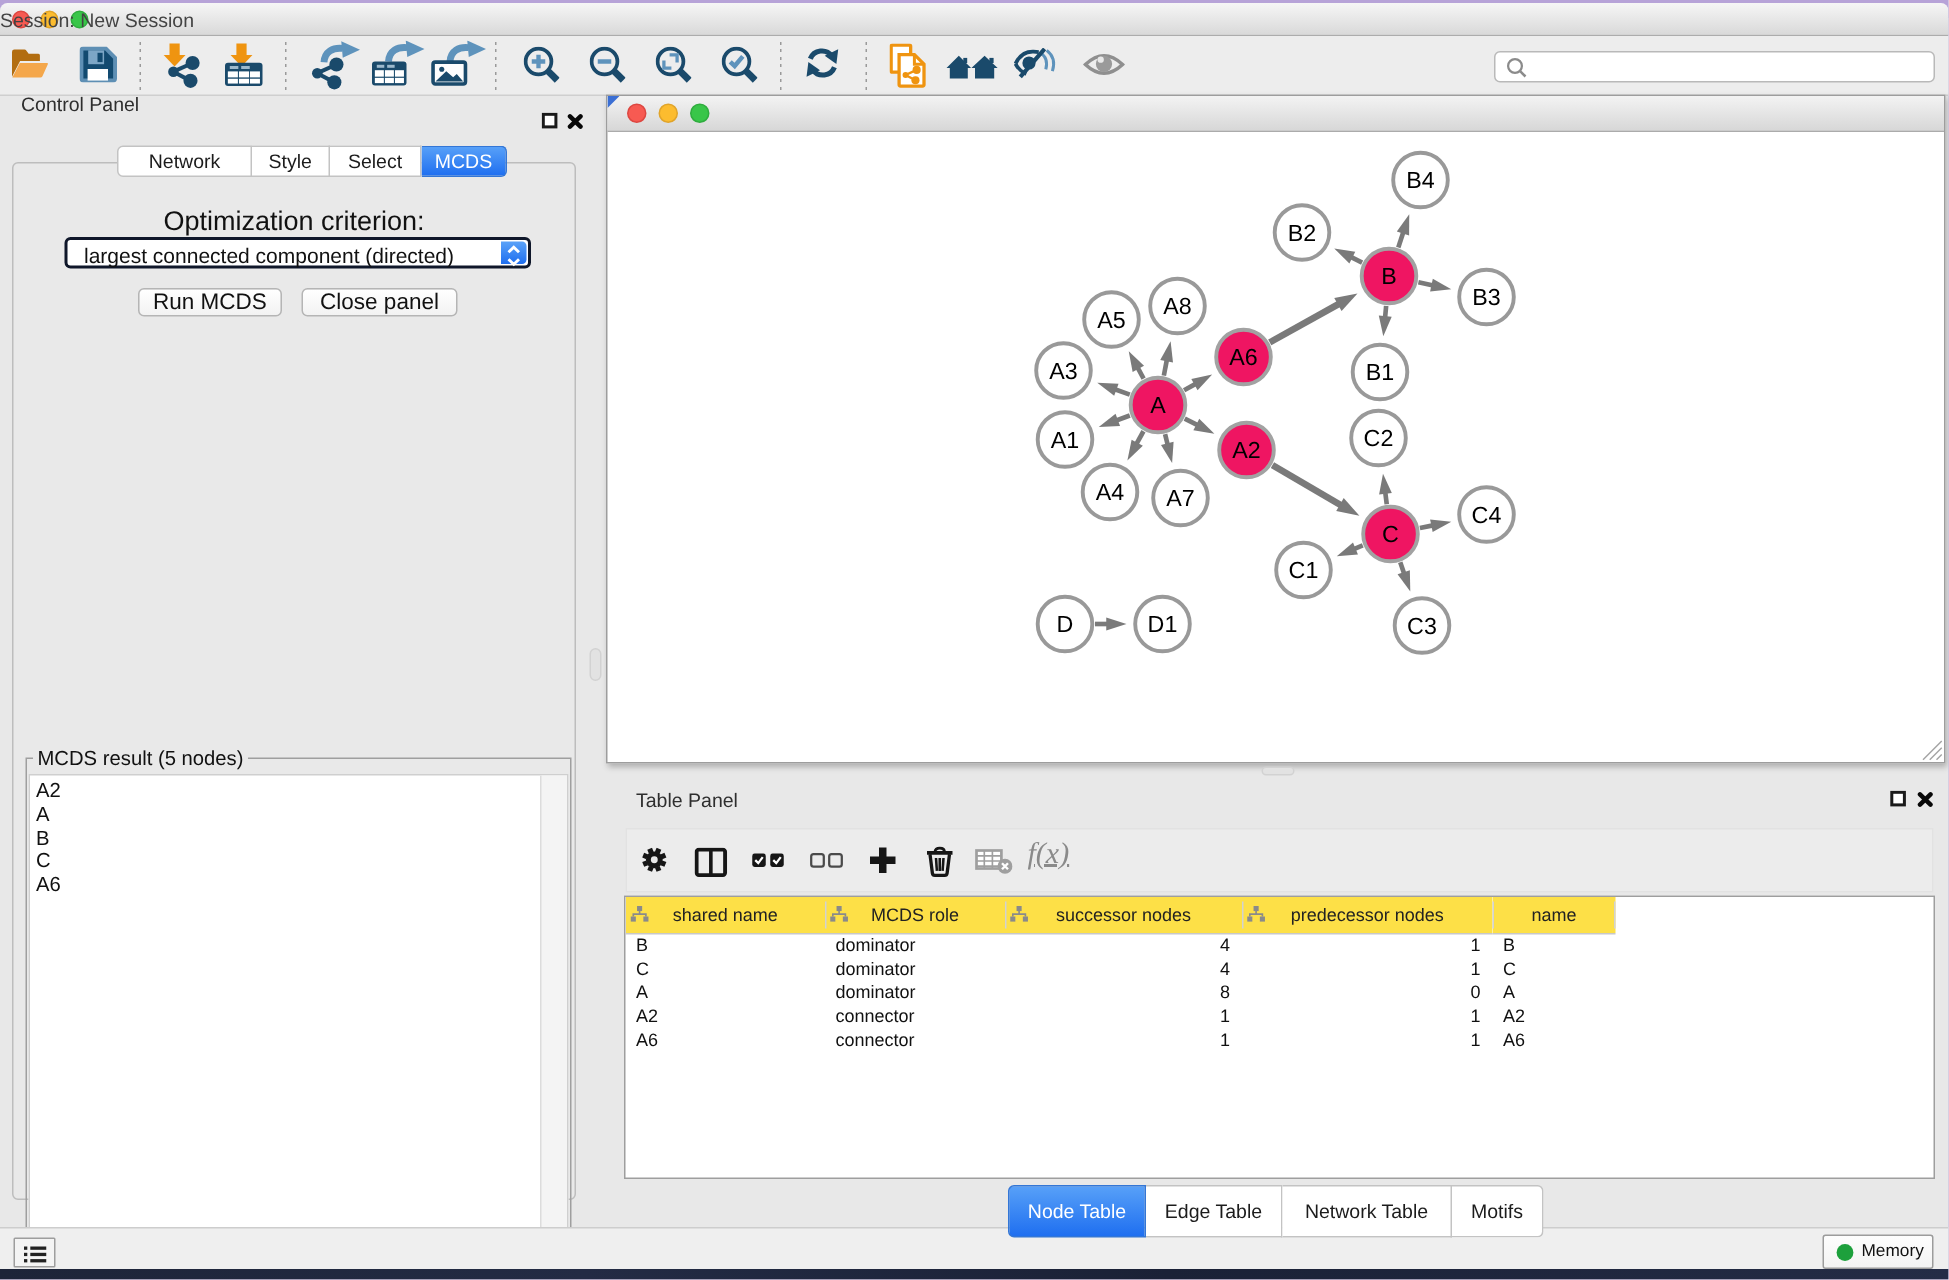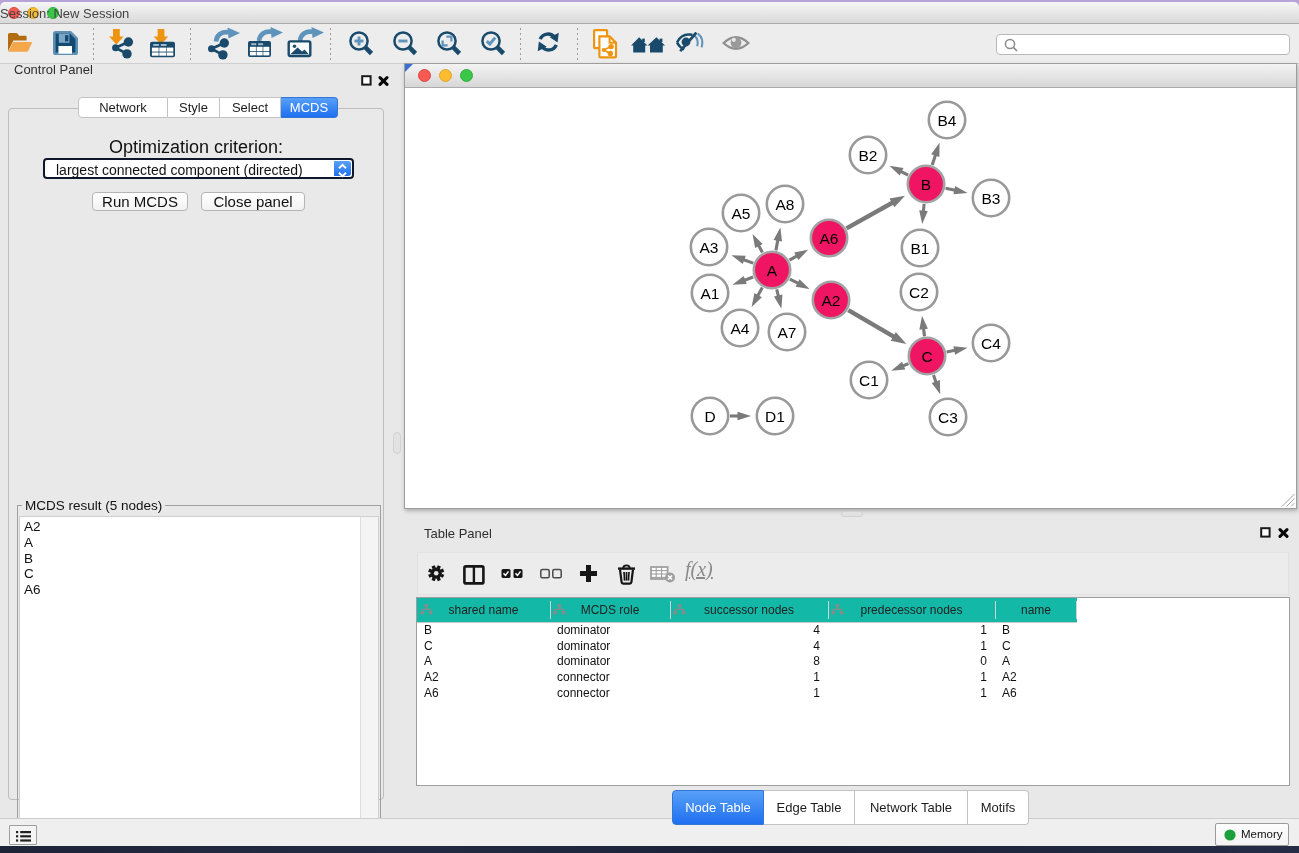--- a/index.html
+++ b/index.html
@@ -47,21 +47,21 @@
   border:1px solid #9d9d9d; background:#fff; box-shadow:1px 2px 4px rgba(0,0,0,.25); }
 #nettitle { position:absolute; left:0; top:0; width:100%; height:24px;
   background:linear-gradient(#f3f3f3,#d7d7d7); border-bottom:1px solid #ababab; }
 #nettitle .title { position:absolute; width:100%; text-align:center; top:5px; font-size:13px; color:#303030; }
 .tl2 { position:absolute; border-radius:50%; width:13px; height:13px; top:5px; }
 
 #tp-title { position:absolute; left:424px; top:524px; font-size:13px; color:#2e2e2e; }
 #tbl-toolbar { position:absolute; left:417px; top:550px; width:872px; height:43px; background:#ececec; border:1px solid #e2e2e2; }
 #tablebox { position:absolute; left:416px; top:595px; width:874px; height:189px; background:#fff; border:1px solid #9e9e9e; }
 table#grid { border-collapse:collapse; font-size:12px; width:660px; table-layout:fixed; }
-#grid th { background:#14b8a6; font-weight:normal; color:#222; height:24px; border-bottom:1px solid #c8c8c8; position:relative; }
+#grid th { background:#fde047; font-weight:normal; color:#222; height:24px; border-bottom:1px solid #c8c8c8; position:relative; }
 #grid th span.hicon { position:absolute; left:3px; top:6px; }
 #grid th .vsep { position:absolute; left:0; top:3px; bottom:3px; width:1px; background:#d2d2d2; }
 #grid td { height:15.8px; color:#111; padding:0 8px 0 7px; white-space:nowrap; }
 .num { text-align:right; }
 
 
 #statusbar { position:absolute; left:0; top:816px; width:1299px; height:28px; background:#efefef; border-top:1px solid #cdcdcd; }
 #membtn { position:absolute; right:10px; top:4px; width:74px; height:23px; line-height:21px; text-align:left; padding-left:25px; background:linear-gradient(#fdfdfd,#f3f3f3);
   border:1px solid #9c9c9c; border-radius:2px; font-size:11.5px; color:#111; }
 #wall-bottom { position:absolute; left:0; top:846px; width:1299px; height:7px;

